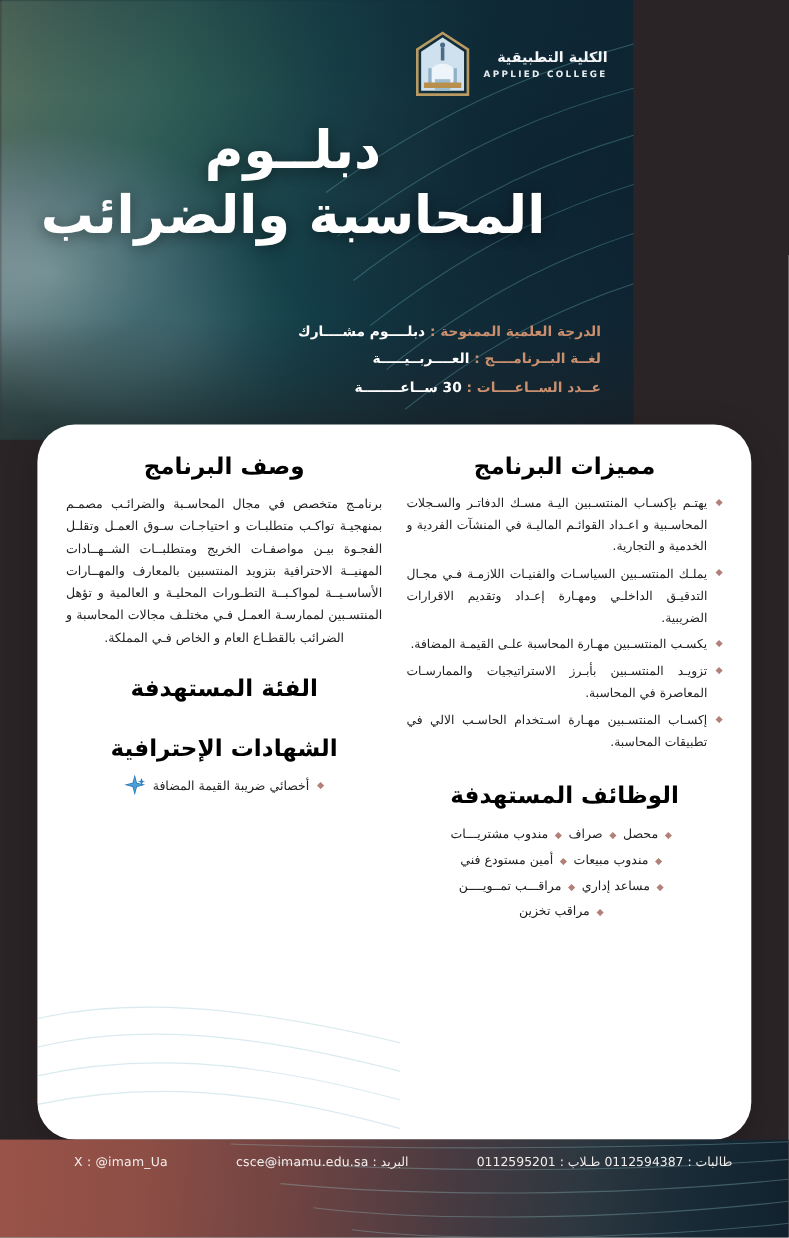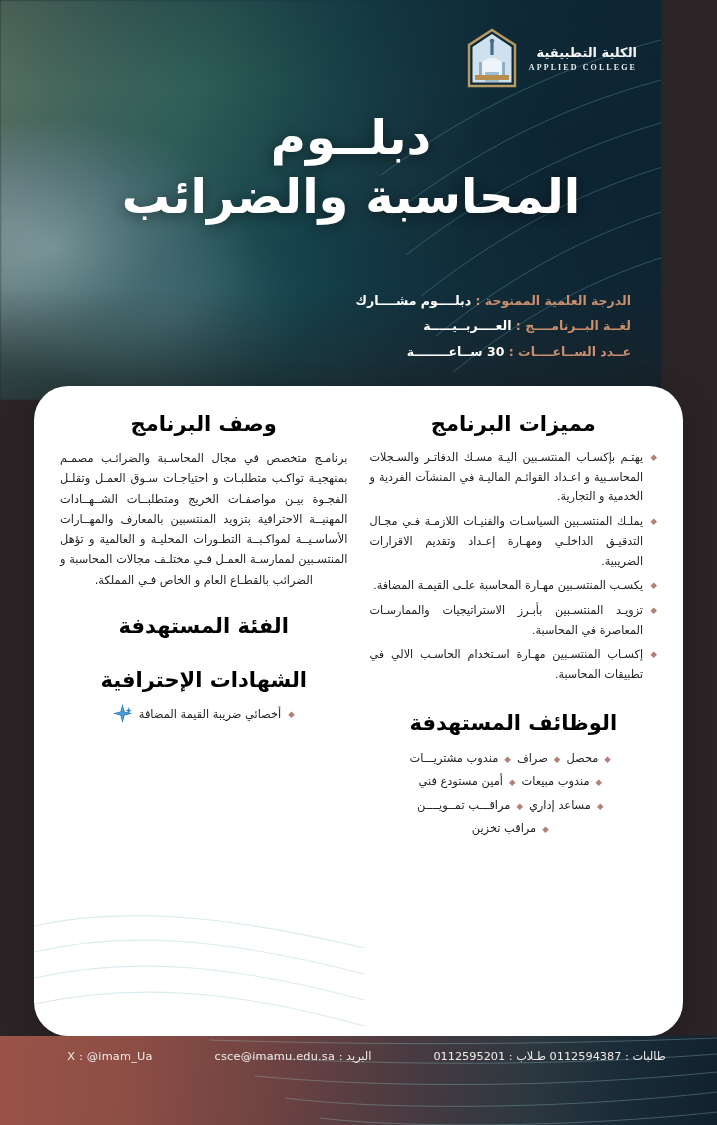--- a/index.html
+++ b/index.html
@@ -9,21 +9,21 @@
     font-family:"DejaVu Sans","Liberation Sans",sans-serif;
     background:#2b2426;
     overflow:hidden;
     position:relative;
   }
 
   
   .poster { position:relative; width:717px; height:1125px; overflow:hidden; }
 
   
-  .hero { position:absolute; top:0; left:0; width:661px; height:400px; overflow:hidden; }
+  .hero { position:absolute; top:0; left:0; width:576px; height:400px; overflow:hidden; }
 
   
   .hero-photo { position:absolute; inset:0; background:
       radial-gradient(ellipse 280px 180px at 8% 62%, #cfd2d4 0%, #9aa0a3 38%, rgba(120,126,128,0) 72%),
       radial-gradient(ellipse 200px 150px at 25% 78%, #b9bec1 0%, rgba(150,155,158,0) 70%),
       radial-gradient(ellipse 190px 160px at 62% 40%, #8d7f72 0%, rgba(120,110,100,0) 70%),
       radial-gradient(ellipse 150px 130px at 78% 62%, #6d6054 0%, rgba(90,80,70,0) 72%),
       radial-gradient(ellipse 300px 200px at 40% 18%, #6e8a62 0%, rgba(90,115,82,0) 75%),
       linear-gradient(135deg,#7e8a6c 0%,#5d6f63 30%,#3f5a5c 58%,#2c4850 80%,#24383f 100%);
     filter: blur(1.2px);
@@ -36,21 +36,21 @@
   .hero-vignette { position:absolute; inset:0; background:
       radial-gradient(ellipse 560px 420px at 88% 36%, rgba(9,28,41,0.55) 0%, rgba(9,28,41,0) 70%),
       linear-gradient(180deg, rgba(10,32,44,0.25) 0%, rgba(10,32,44,0) 22%, rgba(18,26,32,0) 72%, rgba(34,30,32,0.55) 100%); }
   
   .hero-lines { position:absolute; right:-40px; top:0; width:440px; height:400px; opacity:.5; }
 
   
   .logo-block { position:absolute; top:28px; right:24px; display:flex; align-items:center; gap:10px; }
   .logo-words { text-align:right; line-height:1.15; }
   .logo-ar { color:#ffffff; font-size:13px; letter-spacing:.5px; font-weight:600; opacity:.96; }
-  .logo-en { color:#e7eef0; font-size:8px; letter-spacing:2.1px; margin-top:2px; font-weight:600;font-family:Liberation Serif, serif; }
+  .logo-en { color:#e7eef0; font-size:8px; letter-spacing:2.1px; margin-top:2px; font-weight:600; }
   .logo-mark { width:54px; height:62px; flex:0 0 auto; }
 
   
   .hero-title { position:absolute; right:30px; top:108px; text-align:center; width:560px; }
   .hero-title .ln { color:#ffffff; font-size:48px; font-weight:800; line-height:1.22;
                     letter-spacing:-0.5px; text-shadow:0 2px 14px rgba(0,0,0,.45); }
 
   
   .hero-meta { position:absolute; right:30px; top:288px; width:560px; text-align:right; }
   .meta-row { font-size:12.5px; line-height:2.02; white-space:nowrap; }

